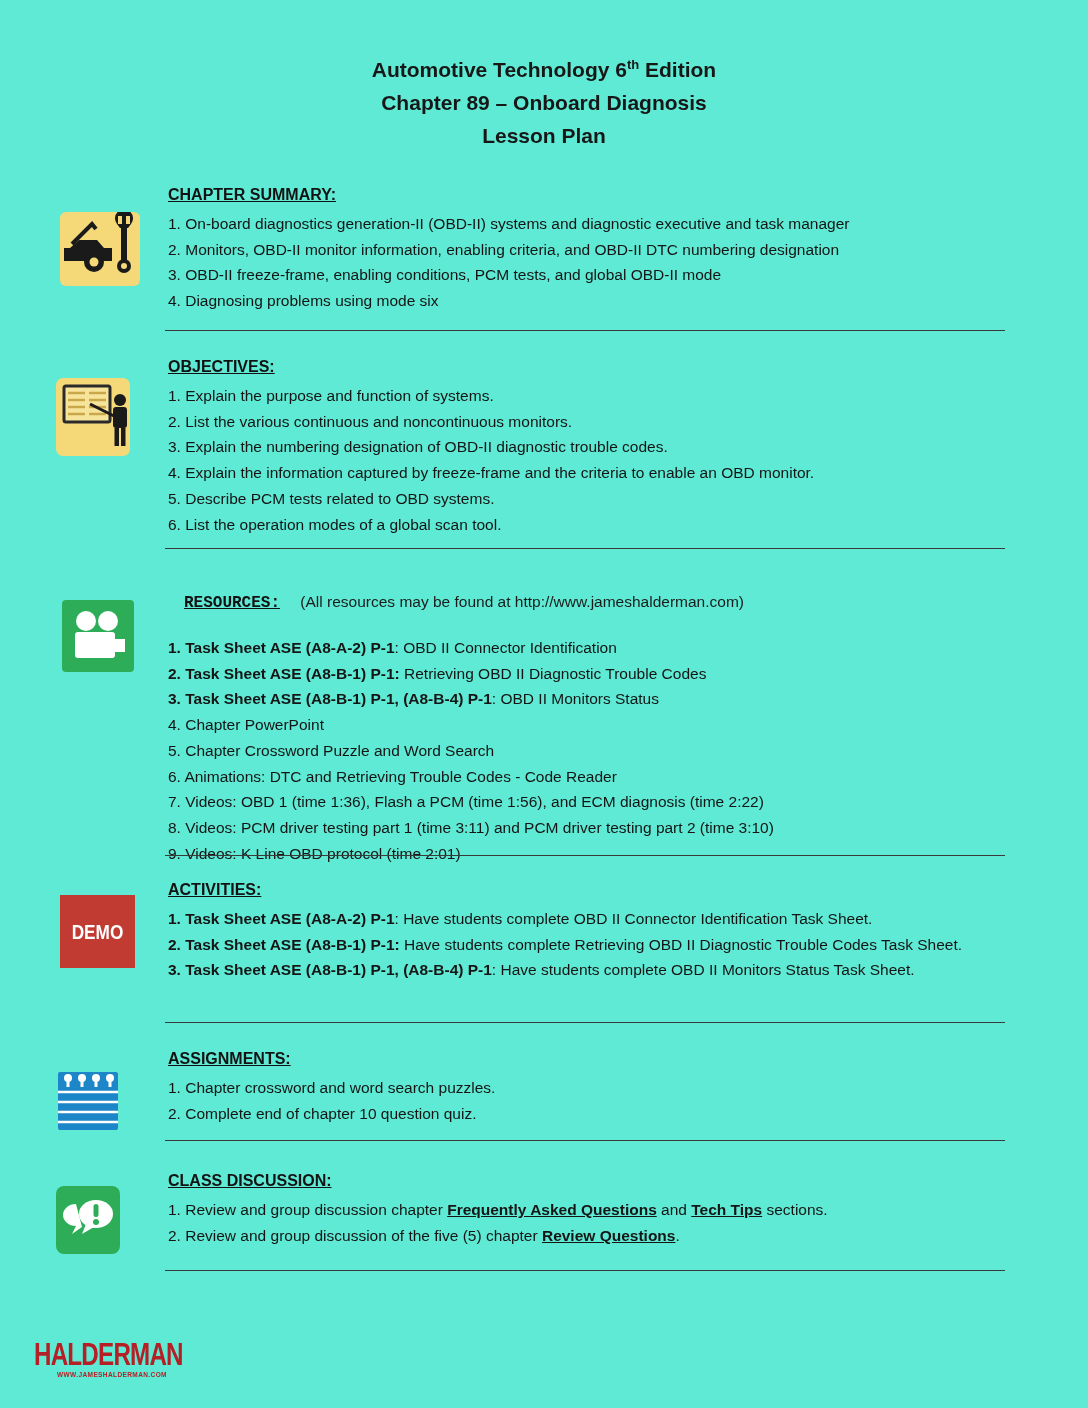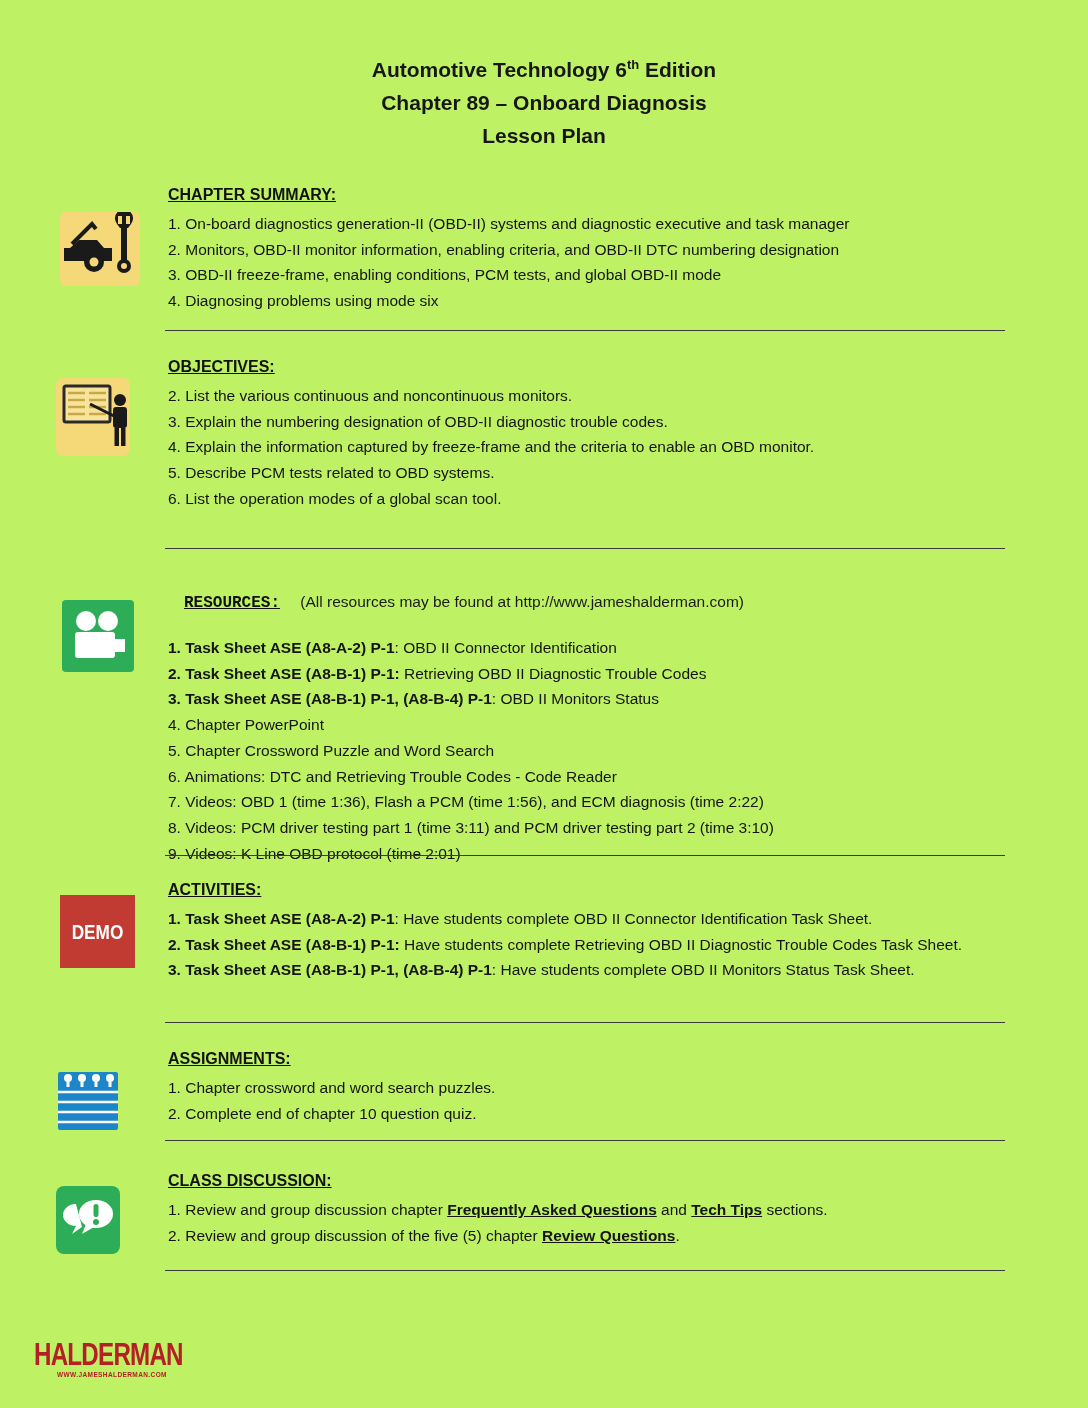--- a/index.html
+++ b/index.html
@@ -1,20 +1,20 @@
 <!DOCTYPE html>
 <html style="--icon-yellow: #f5d878; --icon-green: #2ead58; --icon-red: #c23b33; --icon-blue: #1c86c8; --logo-red: #b42025; --ink: #1a1a1a;"><head>
 <meta charset="utf-8">
 <style>
   * { margin:0; padding:0; box-sizing:border-box; }
   html,body { background:#ffffff; }
   .page {
     position:relative;
     width:1088px; height:1408px;
-    background:#bef264;
+    background:#5eead4;
     font-family:"Liberation Sans", sans-serif;
     color:#1b1b1b;
     overflow:hidden;
   }
   .title-block {
     position:absolute; top:48px; left:0; width:100%;
     text-align:center; font-weight:bold; font-size:21px; line-height:33px;
     color:#171717;
   }
   .title-block sup { font-size:13px; }
@@ -108,20 +108,21 @@
       <path d="M58 42 L34 30" stroke="#1a1a1a" stroke-width="3" fill="none"></path>
       <circle cx="64" cy="26" r="6" fill="#1a1a1a"></circle>
       <rect x="57" y="33" width="14" height="21" rx="3" fill="#1a1a1a"></rect>
       <rect x="58.5" y="54" width="4.5" height="18" fill="#1a1a1a"></rect>
       <rect x="65" y="54" width="4.5" height="18" fill="#1a1a1a"></rect>
     </svg>
   </span>
 
   <div class="section" style="top:354px;">
     <h2>OBJECTIVES:</h2>
+    <div class="item">1. Explain the purpose and function of systems.</div>
     <div class="item">2. List the various continuous and noncontinuous monitors.</div>
     <div class="item">3. Explain the numbering designation of OBD-II diagnostic trouble codes.</div>
     <div class="item">4. Explain the information captured by freeze-frame and the criteria to enable an OBD monitor.</div>
     <div class="item">5. Describe PCM tests related to OBD systems.</div>
     <div class="item">6. List the operation modes of a global scan tool.</div>
   </div>
   <div class="divider" style="top:548px;"></div>
 
   <span class="icon" style="left:62px; top:600px;">
     <svg width="72" height="72" viewBox="0 0 72 72">

